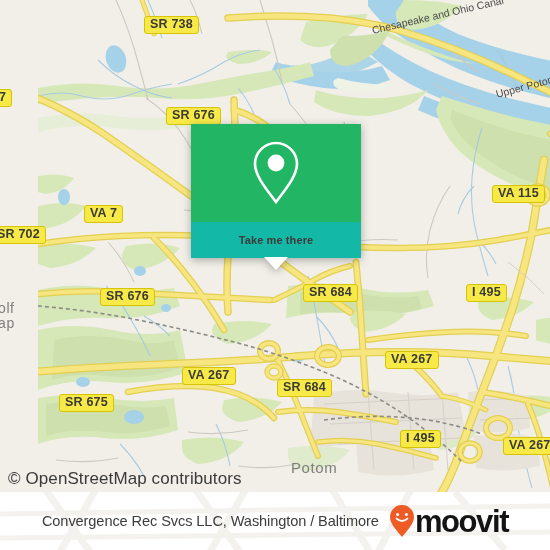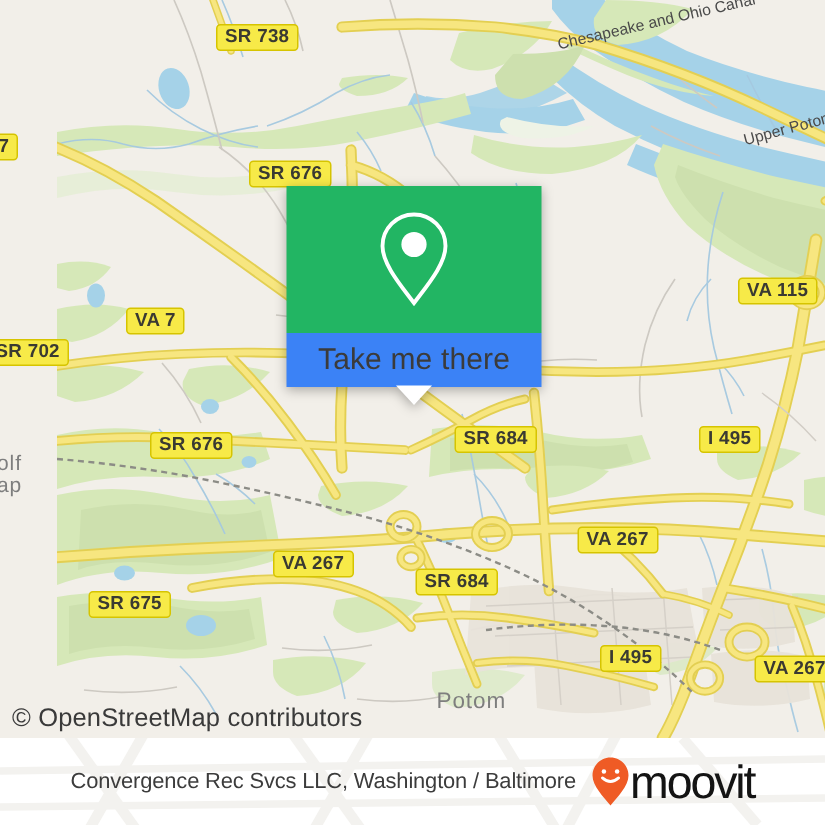--- a/index.html
+++ b/index.html
@@ -55,27 +55,28 @@
   }
   #popup-img {
     height: 98px;
     background: #22b563;
     display: flex;
     align-items: center;
     justify-content: center;
   }
   #popup-label {
     height: 36px;
-    background: #3b82f6;
+    background: #14b8a6;
     display: flex;
     align-items: center;
     justify-content: center;
-    font-size: 20px;
+    font-size: 11px;
     color: #3b3b3b;
     letter-spacing: 0.1px;
+    font-weight: bold;
   }
   #popup-tail {
     position: absolute;
     left: 73px;
     top: 133px;
     width: 0; height: 0;
     border-left: 12px solid transparent;
     border-right: 12px solid transparent;
     border-top: 13px solid #ffffff;
   }
@@ -112,21 +113,21 @@
     letter-spacing: -0.1px;
     white-space: nowrap;
   }
   #brand {
     display: flex;
     align-items: center;
     gap: 1px;
   }
   #brand-word {
     font-size: 31px;
-    font-weight: 400;
+    font-weight: 700;
     color: #141414;
     letter-spacing: -1.4px;
     line-height: 1;
     margin-left: -1px;
   }
 
   
   .shield {
     position: absolute;
     background: #f7ea48;

